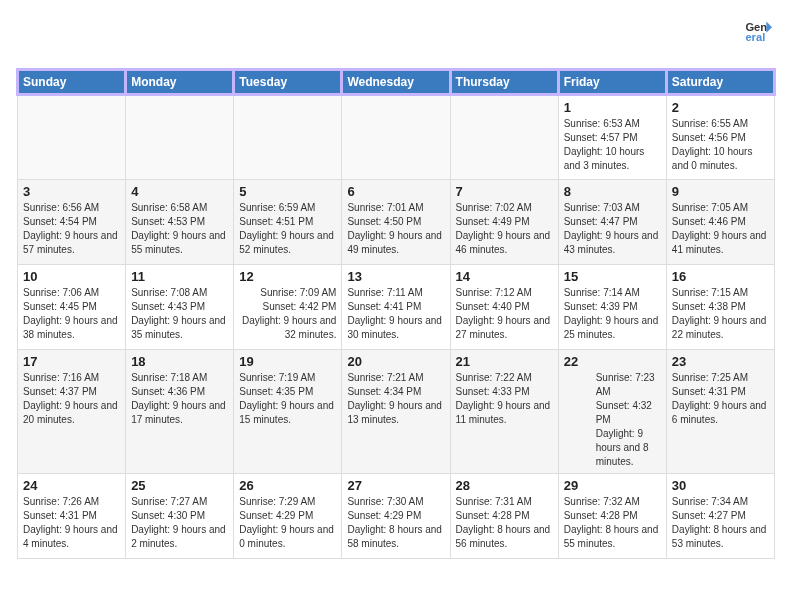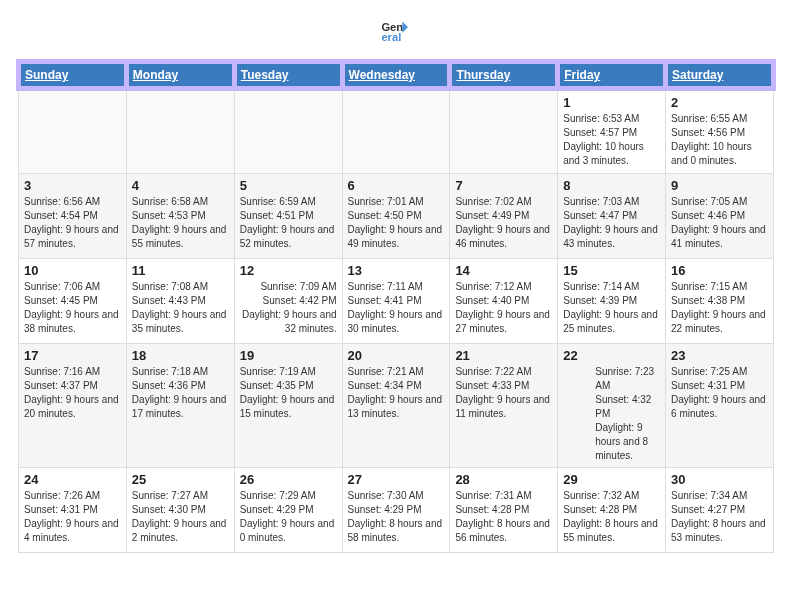--- a/index.html
+++ b/index.html
@@ -6,22 +6,22 @@
     body {
       font-family: Arial, sans-serif;
       background: #fff;
       width: 792px;
       min-height: 612px;
       padding: 16px;
     }
     .header-area {
       display: flex;
       align-items: flex-start;
-      justify-content: center;
-      margin-bottom: 15px;
+      justify-content: flex-end;
+      margin-bottom: 24px;
     }
     .logo {
       display: flex;
       align-items: center;
       gap: 4px;
     }
     .logo-icon {
       width: 28px;
       height: 28px;
     }
@@ -42,22 +42,21 @@
       border-collapse: collapse;
       table-layout: fixed;
     }
     th {
       background-color: #3a7bbf;
       color: #fff;
       font-size: 12px;
       font-weight: bold;
       padding: 4px 4px;
       text-align: left;
-      border: 5px solid #c4b5fd;
-      text-decoration: underline;
+      border: 3px solid #c4b5fd;
     }
     td {
       border: 1px solid #ddd;
       vertical-align: top;
       padding: 4px 5px;
       font-size: 10px;
       color: #333;
       height: 85px;
       background: #fff;
     }

